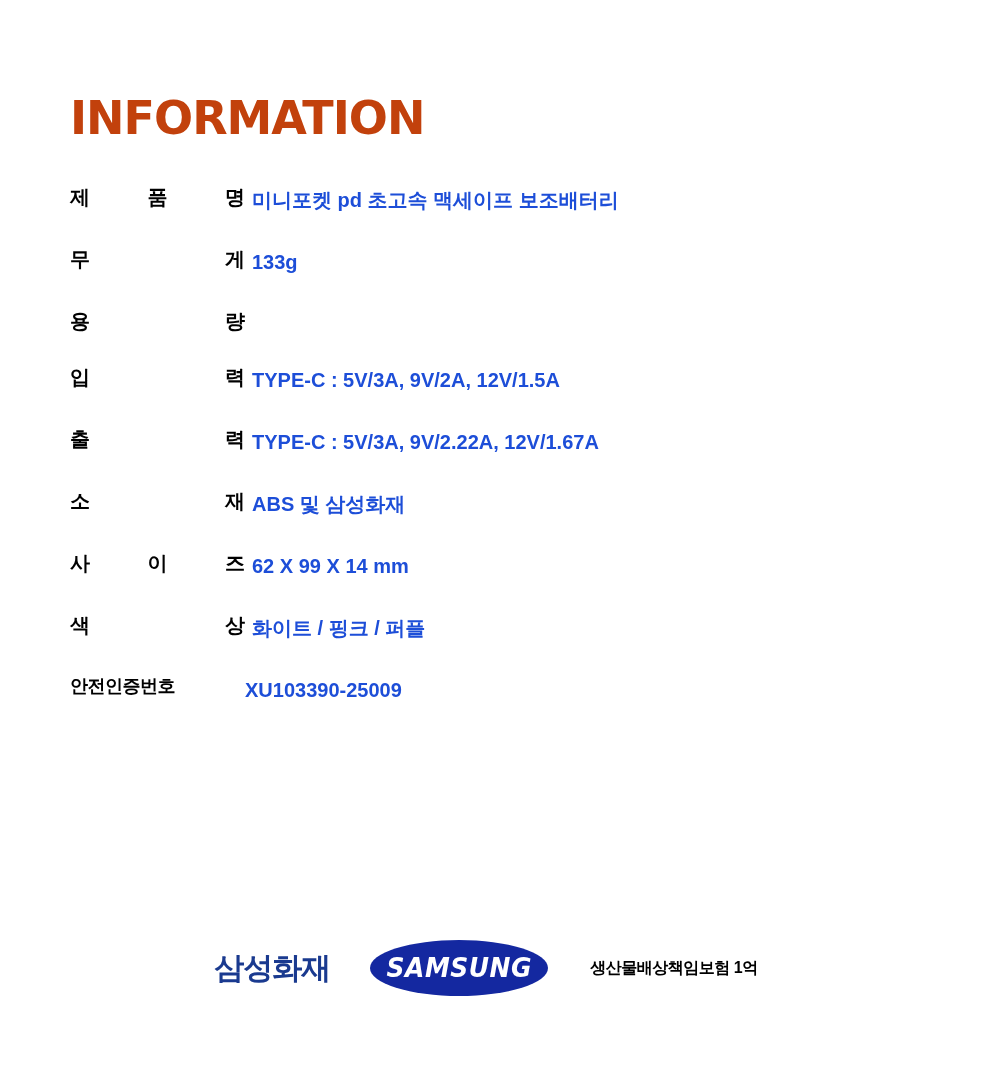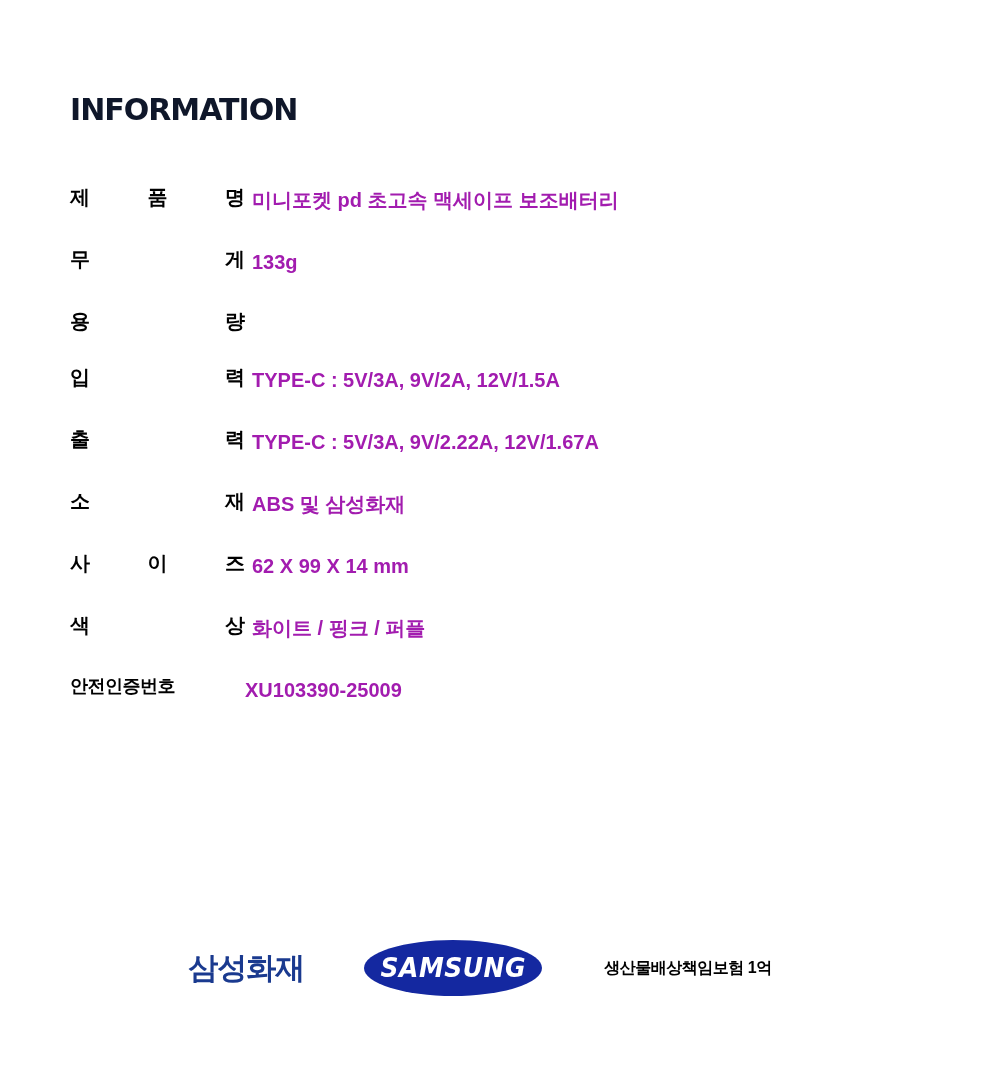--- a/index.html
+++ b/index.html
@@ -20,26 +20,26 @@
     position: relative;
     width: 1000px;
     height: 1086px;
     box-sizing: border-box;
   }
 
   .title {
     position: absolute;
     left: 70px;
     top: 95px;
-    font-size: 30px;
+    font-size: 46px;
     font-weight: 900;
     letter-spacing: -1px;
     line-height: 1;
     font-family: "DejaVu Sans", sans-serif;
-    color: #0f172a;
+    color: #c2410c;
   }
 
   .spec-table {
     position: absolute;
     left: 70px;
     top: 185px;
     width: 860px;
   }
 
   .spec-row {
@@ -71,33 +71,32 @@
   .spec-label.tight {
     font-size: 18px;
     letter-spacing: -0.5px;
   }
 
   .spec-value {
     flex: 1 1 auto;
     font-size: 20px;
     font-weight: 700;
     line-height: 1.55;
-    color: #a21caf;
+    color: #1d4ed8;
   }
   .spec-value .line { display: block; white-space: nowrap; }
 
   .footer {
     position: absolute;
-    left: 4px;
+    left: 10px;
     top: 940px;
     width: 952px;
     display: flex;
     align-items: center;
     justify-content: center;
-    gap: 20px;
   }
 
   .ins-logo {
     font-size: 30px;
     font-weight: 900;
     color: #1a3a8f;
     letter-spacing: -1px;
     font-family: "DejaVu Sans", sans-serif;
     margin-right: 40px;
   }

